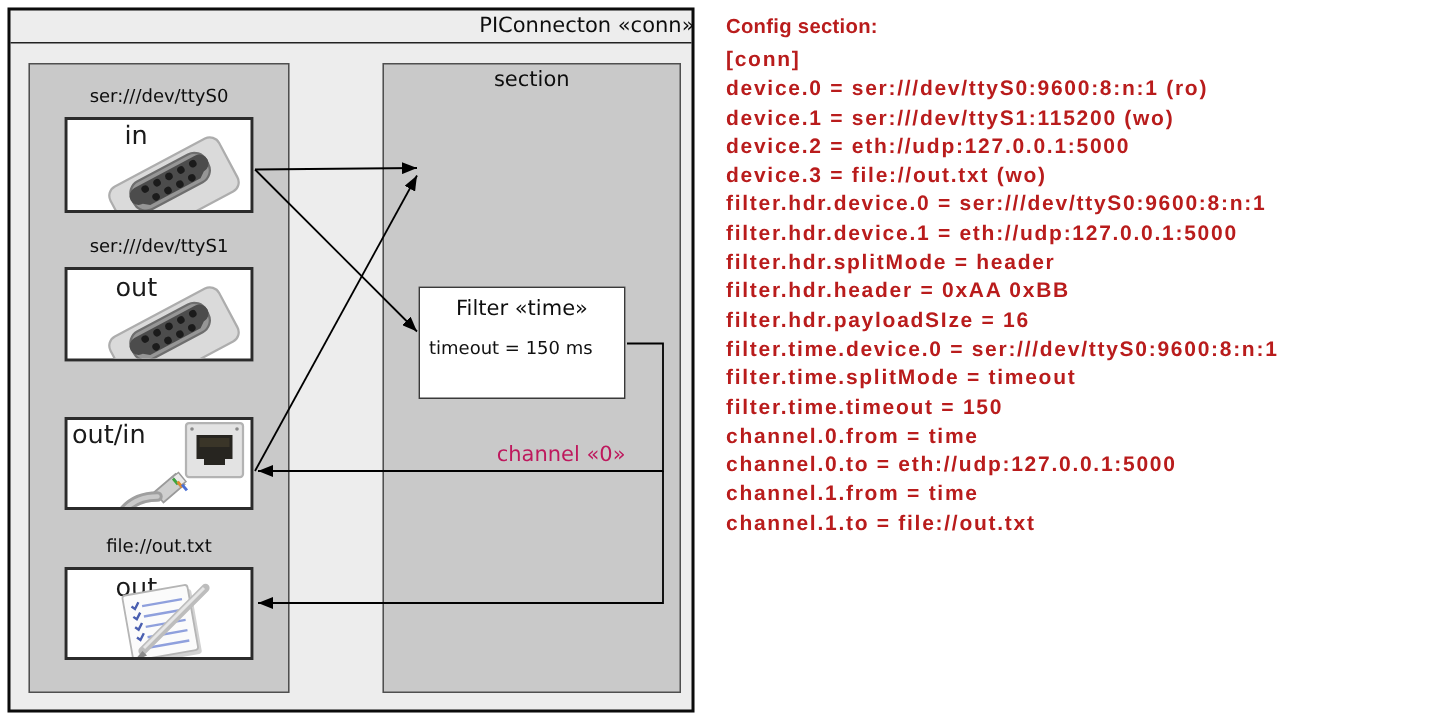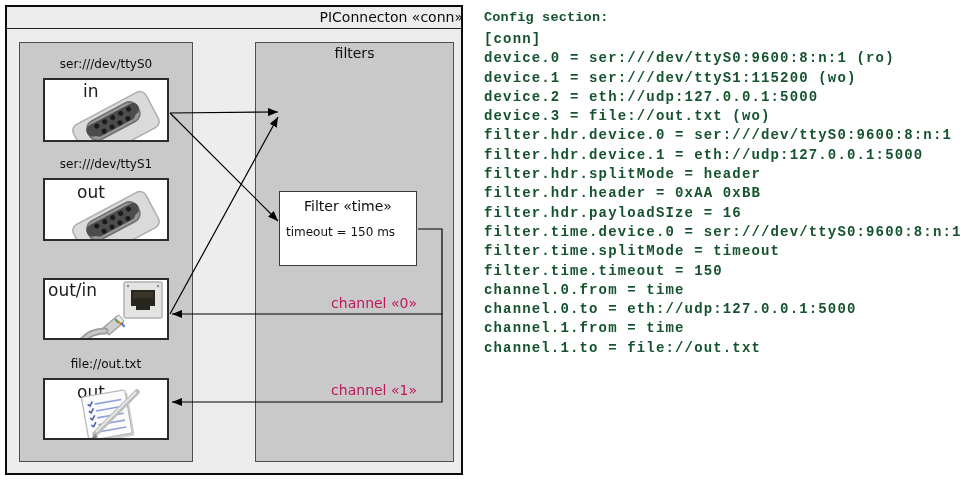--- a/index.html
+++ b/index.html
@@ -37,38 +37,38 @@
                white-space:nowrap;}
 
   
   .channel-label{position:absolute;left:299px;width:118px;text-align:right;
                  font-size:14px;color:#be185d;}
 
   .overlay{position:absolute;left:0;top:0;pointer-events:none;}
 
   
   .config{position:absolute;left:484px;top:8px;
-          font-family:Liberation Mono, monospace;color:#14532d;}
+          font-family:Liberation Sans, sans-serif;color:#b91c1c;}
   .config-heading{font-size:13.5px;font-weight:bold;line-height:20px;letter-spacing:0.2px;}
   .config-lines{margin-top:2px;}
   .config-lines div{font-size:14px;font-weight:bold;line-height:19.3px;
                     letter-spacing:1.15px;white-space:pre;}
 </style>
 </head>
 <body>
 
 <div class="stage">
 
   <div class="outer-box"></div>
   <div class="diagram-title">PIConnecton «conn»</div>
   <div class="title-sep"></div>
 
   <div class="group devices-group"></div>
   <div class="group filters-group"></div>
-  <div class="filters-title">filters</div>
+  <div class="filters-title">section</div>
 
   <svg class="overlay" width="964" height="484" viewBox="0 0 964 484">
     <defs>
       <marker id="ah" markerUnits="userSpaceOnUse" markerWidth="10" markerHeight="8" refX="10" refY="4" orient="auto">
         <path d="M0,0 L10,4 L0,8 Z" fill="#000"></path>
       </marker>
     </defs>
     <g stroke="#000" stroke-width="1.2" fill="none">
       <line x1="170" y1="113" x2="278" y2="112" marker-end="url(#ah)"></line>
       <line x1="170" y1="113" x2="278" y2="221" marker-end="url(#ah)"></line>
@@ -168,21 +168,20 @@
     </svg>
   </div>
 
 
   <div class="filter-box" style="top:191px">
     <div class="filter-title">Filter «time»</div>
     <div class="filter-prop" style="top:33px">timeout = 150 ms</div>
   </div>
 
   <div class="channel-label" style="top:295px">channel «0»</div>
-  <div class="channel-label" style="top:382px">channel «1»</div>
 
   <div class="config">
     <div class="config-heading">Config section:</div>
     <div class="config-lines">
         <div>[conn]</div>
         <div>device.0 = ser:///dev/ttyS0:9600:8:n:1 (ro)</div>
         <div>device.1 = ser:///dev/ttyS1:115200 (wo)</div>
         <div>device.2 = eth://udp:127.0.0.1:5000</div>
         <div>device.3 = file://out.txt (wo)</div>
         <div>filter.hdr.device.0 = ser:///dev/ttyS0:9600:8:n:1</div>

